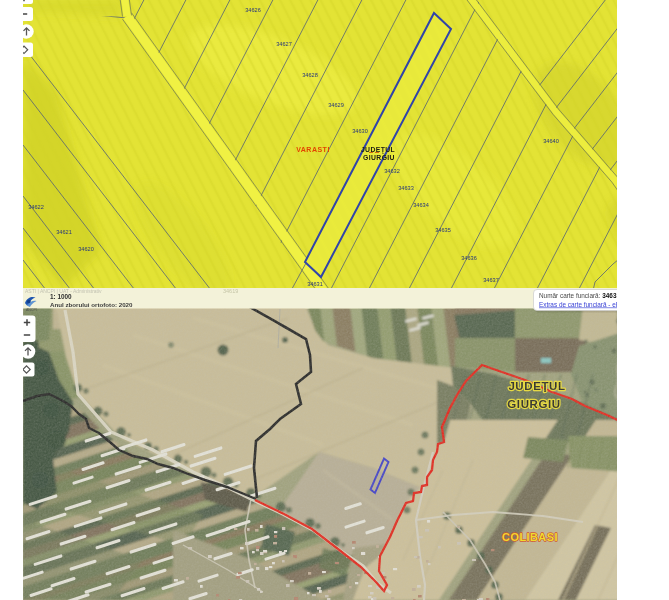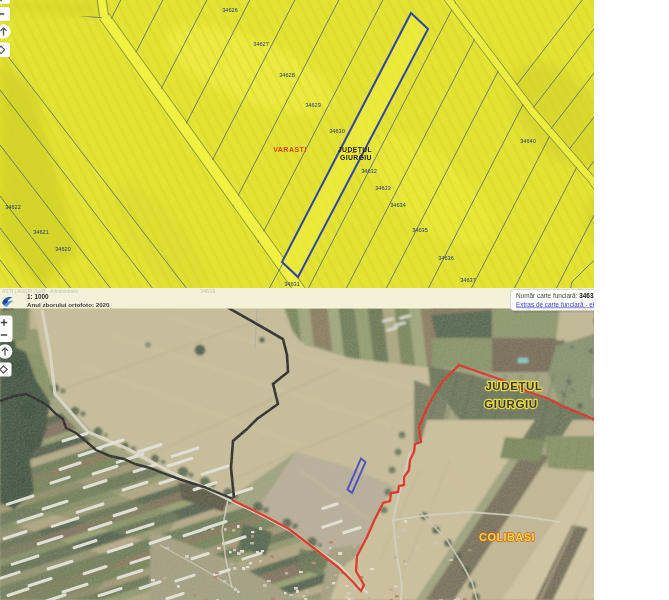--- a/index.html
+++ b/index.html
@@ -1,14 +1,14 @@
 <!DOCTYPE html>
 <html><head><meta charset="utf-8"><style>
 html,body{margin:0;padding:0;background:#fff;}
-#stage{position:relative;width:594px;height:600px;overflow:hidden;font-family:"Liberation Sans",sans-serif;}
+#stage{position:relative;width:594px;height:600px;overflow:hidden;font-family:"Liberation Sans",sans-serif;margin-left:23px;}
 </style></head><body>
 <div id="stage">
 <svg width="669" height="600" viewBox="0 0 669 600">
 <defs>
 <filter id="soft1" x="-5%" y="-5%" width="110%" height="110%">
           <feGaussianBlur stdDeviation="0.9"></feGaussianBlur>
         </filter>
 <filter id="soft4" x="-20%" y="-20%" width="140%" height="140%">
           <feGaussianBlur stdDeviation="4"></feGaussianBlur>
         </filter>

